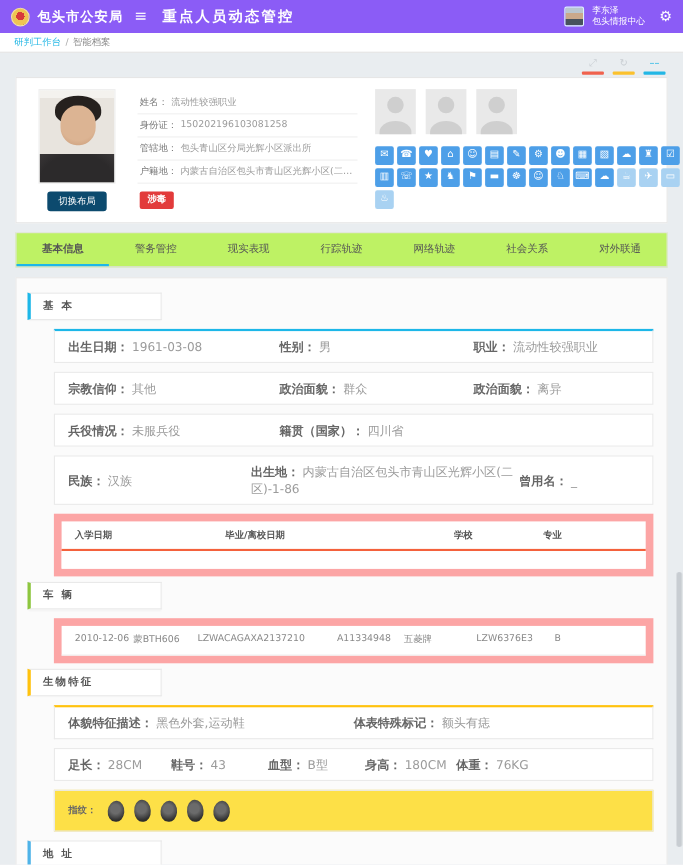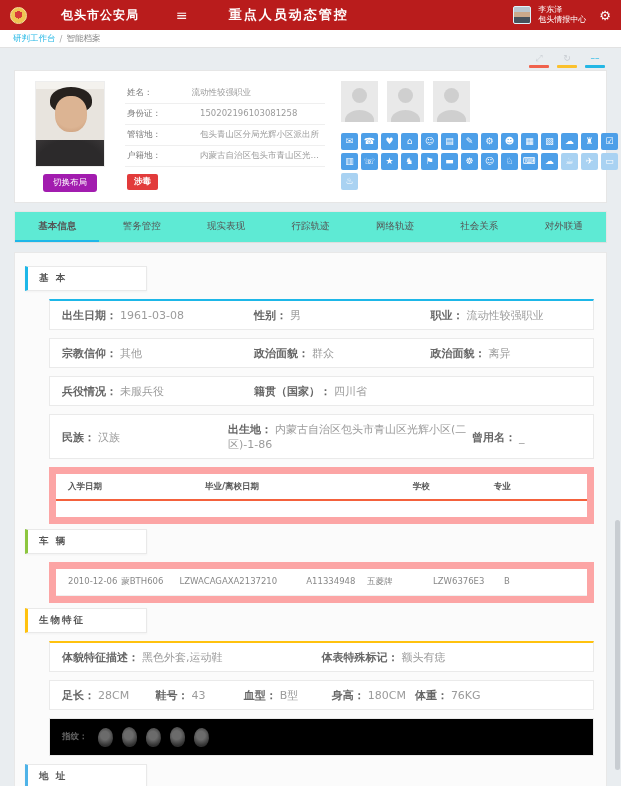--- a/index.html
+++ b/index.html
@@ -1,20 +1,20 @@
 <!DOCTYPE html>
 <html><head>
 <meta charset="utf-8">
 <style>
   * { margin:0; padding:0; box-sizing:border-box; }
   html,body { width:621px; height:786px; overflow:hidden; background:#e9edf0;
     font-family:"DejaVu Sans","Liberation Sans",sans-serif; }
 
   
-  .topbar { height:30px; background:#b91c1c; display:flex; align-items:center; padding:0 10px; color:#fff;gap:27px; }
+  .topbar { height:30px; background:#8b5cf6; display:flex; align-items:center; padding:0 10px; color:#fff; }
   .badge-logo { width:17px; height:17px; border-radius:50%; flex:0 0 auto;
     background:radial-gradient(circle at 50% 45%, #d8393b 0 34%, #efc452 34% 72%, #b8902c 72% 100%);
     border:1px solid #f5e3a0; }
   .org-name { font-size:12px; font-weight:bold; margin:0 10px 0 7px; letter-spacing:1px; }
   .hamburger { font-size:14px; opacity:.95; margin-right:14px; cursor:pointer; }
   .page-title { font-size:13px; font-weight:bold; letter-spacing:2px; }
   .topbar-right { margin-left:auto; display:flex; align-items:center; gap:7px; }
   .user-avatar { width:18px; height:18px; border-radius:2px; background:
     linear-gradient(180deg,#b9c6cf 0 30%, #caa98b 30% 62%, #47525c 62%); border:1px solid #dff3fb; }
   .user-meta { font-size:8px; line-height:1.25; text-align:left; }
@@ -38,40 +38,40 @@
   .profile-card { margin:2px 14px 0; background:#fff; border:1px solid #e6e6e6;
     padding:10px 12px; display:flex; }
   .photo-col { width:86px; flex:0 0 auto; text-align:center; }
   .portrait { width:70px; height:86px; margin:0 auto; border:1px solid #eee; position:relative;
     background:linear-gradient(180deg,#f4f2ee 0 8%, #e8e4de 8% 100%); overflow:hidden; }
   .portrait .hair { position:absolute; left:14px; top:5px; width:42px; height:26px; border-radius:50% 50% 40% 40%; background:#26211e; }
   .portrait .face { position:absolute; left:19px; top:14px; width:32px; height:36px; border-radius:46%;
     background:radial-gradient(circle at 50% 42%, #dcb493 0 62%, #c89a77 100%); }
   .portrait .body { position:absolute; left:0; bottom:0; width:100%; height:26px;
     background:radial-gradient(ellipse at 50% 100%, #2c2a2b 0 70%, #3a3738 100%); }
-  .switch-btn { display:inline-block; margin-top:7px; background:#a21caf; color:#fff;
+  .switch-btn { display:inline-block; margin-top:7px; background:#0c4a6e; color:#fff;
     font-size:8.5px; padding:3px 10px; border:none; border-radius:3px; cursor:pointer; }
   .fields-col { width:200px; flex:0 0 auto; margin:2px 6px 0 12px; }
-  .f-row { display:flex; border-bottom:1px solid #efefef; padding:4px 2px; font-size:8.5px; white-space:nowrap;gap:36px; }
+  .f-row { display:flex; border-bottom:1px solid #efefef; padding:4px 2px; font-size:8.5px; white-space:nowrap; }
   .f-label { color:#777; flex:0 0 auto; }
   .f-value { color:#9b9b9b; margin-left:3px; overflow:hidden; text-overflow:ellipsis; }
   .tag { display:inline-block; margin:7px 0 0 2px; background:#e23b3b; color:#fff;
     font-size:8.5px; font-weight:bold; padding:2px 7px; border-radius:2px; }
   .right-col { flex:1; padding-left:10px; }
   .avatars { display:flex; gap:9px; }
   .ph-avatar { width:37px; height:41px; background:#e9e9e9; position:relative; overflow:hidden; }
   .ph-avatar .head { position:absolute; left:11px; top:7px; width:15px; height:15px; border-radius:50%; background:#cfcfcf; }
   .ph-avatar .shoulders { position:absolute; left:4px; bottom:-8px; width:29px; height:20px; border-radius:50% 50% 0 0; background:#cfcfcf; }
   .icon-grid { margin-top:11px; width:292px; display:flex; flex-wrap:wrap; gap:3px; }
   .ficon { width:17px; height:17px; background:#4d9fe8; border-radius:2px; color:#fff;
     font-size:9px; line-height:17px; text-align:center; cursor:pointer; }
   .ficon.light { background:#a9d2f2; }
 
   
-  .tabs { margin:8px 14px 0; background:#5eead4; border:1px solid #e6e6e6; border-bottom:1px solid #dedede; display:flex; }
+  .tabs { margin:8px 14px 0; background:#bef264; border:1px solid #e6e6e6; border-bottom:1px solid #dedede; display:flex; }
   .tab { flex:1; text-align:center; font-size:9.5px; color:#555; padding:8px 0 7px; cursor:pointer; border-bottom:2px solid transparent; }
   .tab.active { border-bottom:2px solid #1db7e8; font-weight:bold; }
 
   
   .panel { margin:9px 14px 0; background:#fbfbfb; border:1px solid #e8e8e8;
     padding:13px 12px 0 10px; height:556px; overflow:hidden; }
   .section { margin-bottom:5px; }
   .section-label { width:122px; background:#fff; border:1px solid #e9e9e9; border-left:3px solid var(--c);
     font-size:9.5px; font-weight:bold; color:#555; padding:5px 11px; letter-spacing:2px;
     box-shadow:0 1px 2px rgba(0,0,0,.04); margin-bottom:8px; }
@@ -81,21 +81,21 @@
   .row-card.topline { border-top:2px solid var(--c); }
   .cols-3 { grid-template-columns:37% 34% 29%; }
   .cols-2 { grid-template-columns:50% 50%; }
   .cols-5 { grid-template-columns:18% 17% 17% 16% 32%; }
   .pair i { font-style:normal; color:#666; font-weight:bold; }
   .pair em { font-style:normal; color:#9b9b9b; margin-left:3px; }
   .tablebox { background:#fff; border:7px solid #fca5a5; }
   .thead { display:flex; font-size:8.5px; font-weight:bold; color:#555; padding:7px 12px 6px; border-bottom:2px solid var(--c); }
   .trow { display:flex; font-size:8.5px; color:#888; padding:7px 12px; border-bottom:1px solid #f0f0f0; }
   .empty-space { height:16px; background:#fff; }
-  .fp-row { background:#000000; border:1px solid #eaeaea; padding:8px 12px; margin-bottom:8px;
+  .fp-row { background:#fde047; border:1px solid #eaeaea; padding:8px 12px; margin-bottom:8px;
     display:flex; align-items:center; font-size:8.5px; }
   .fp-label { color:#666; font-weight:bold; margin-right:10px; }
   .fp { width:15px; height:20px; margin-right:9px; border-radius:50% 50% 46% 46%;
     background:radial-gradient(circle at 45% 40%, #6b6b6b 0 30%, #333 70%, #1d1d1d 100%); }
   .fp:nth-child(odd) { transform:rotate(-4deg); }
   .fp:nth-child(even) { transform:rotate(5deg); height:19px; }
 
   
   .scrollbar { position:fixed; right:1px; top:520px; width:5px; height:250px; background:#c8cdd2; border-radius:3px; }
 

